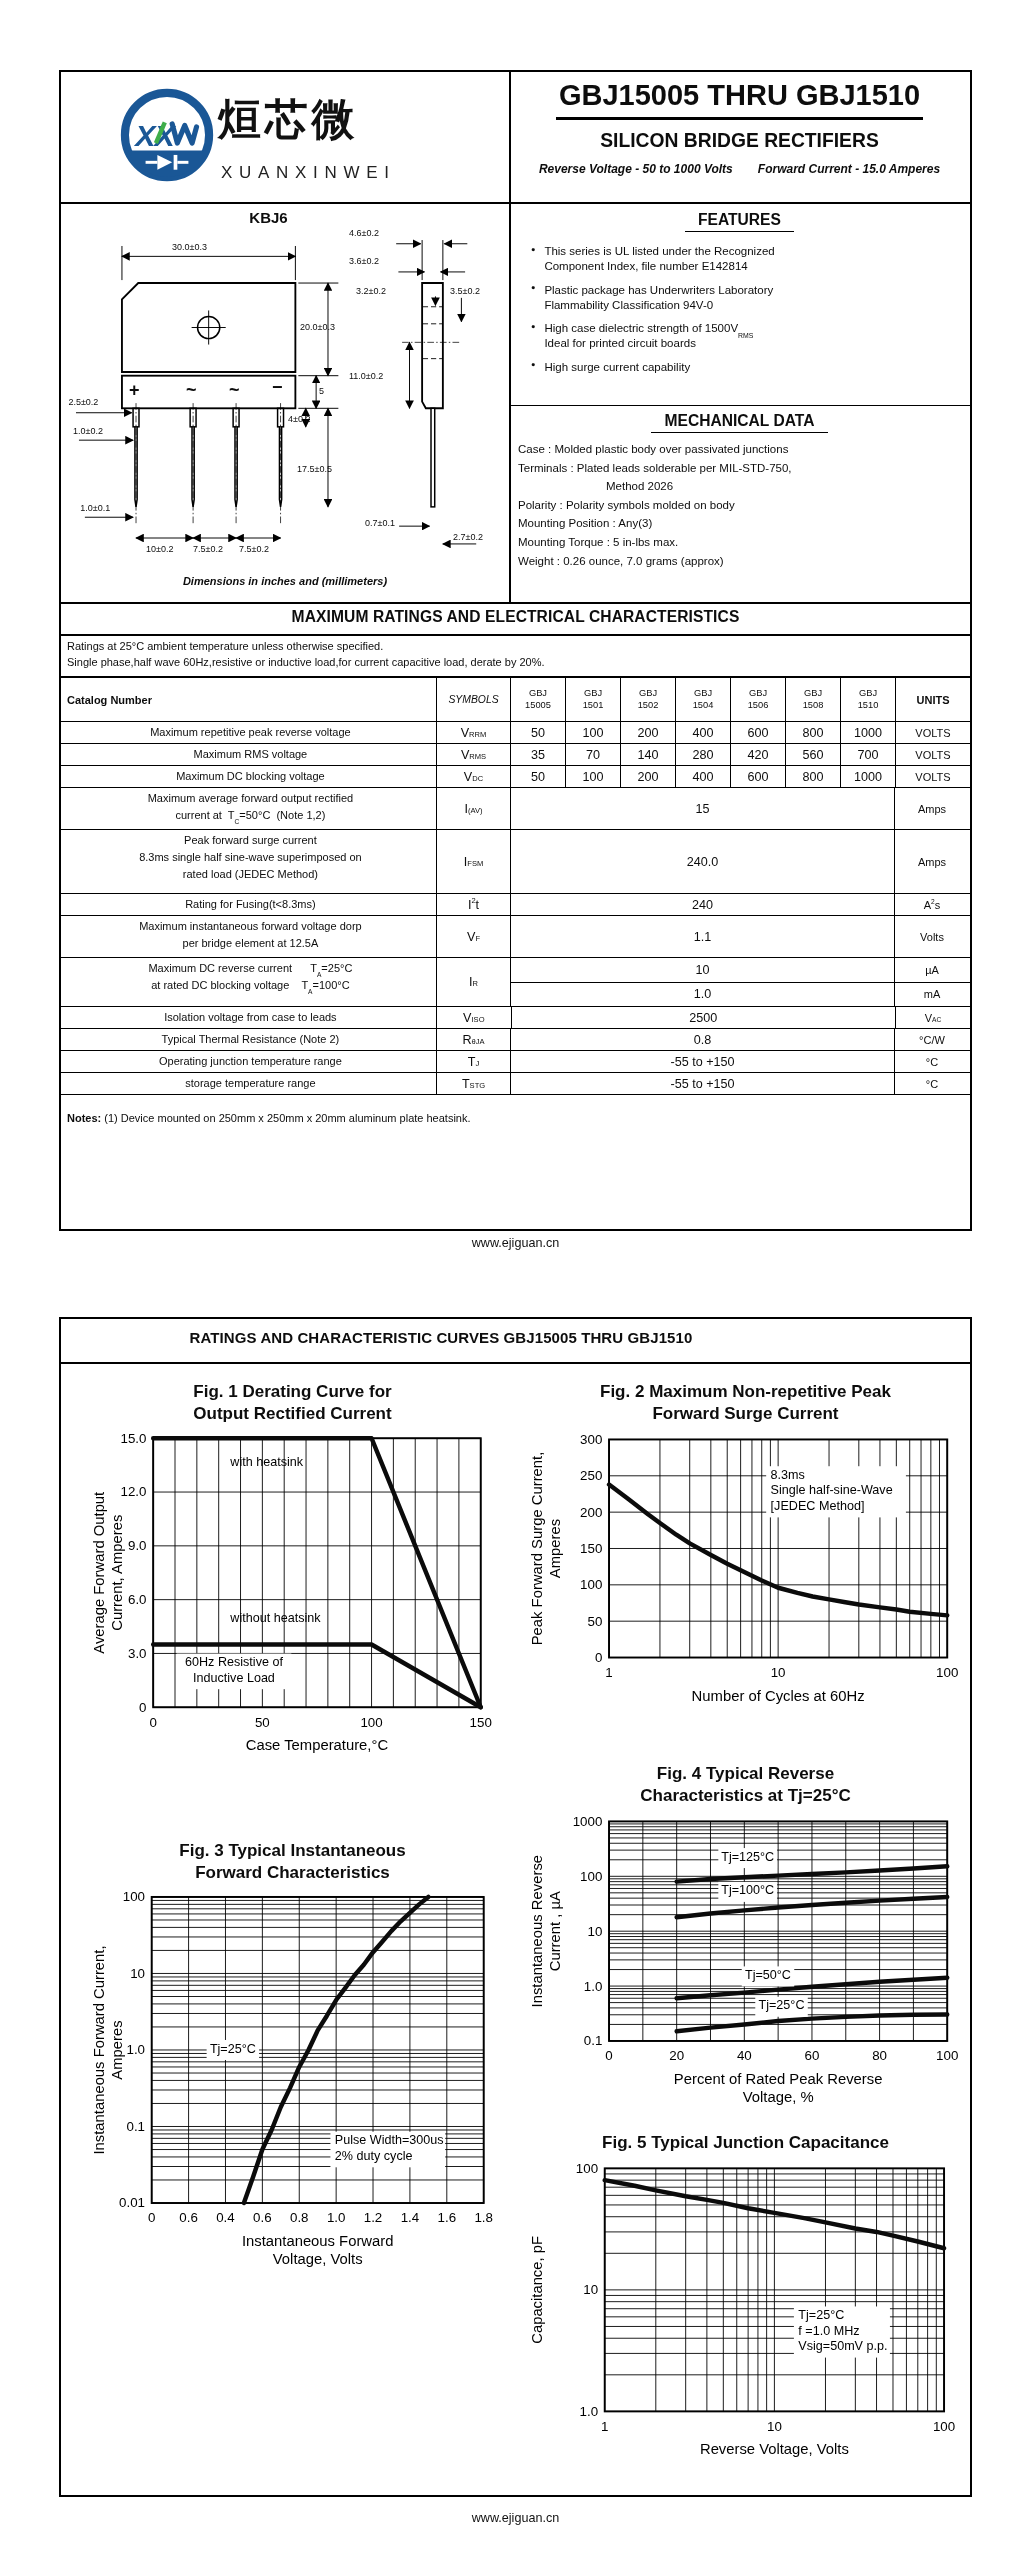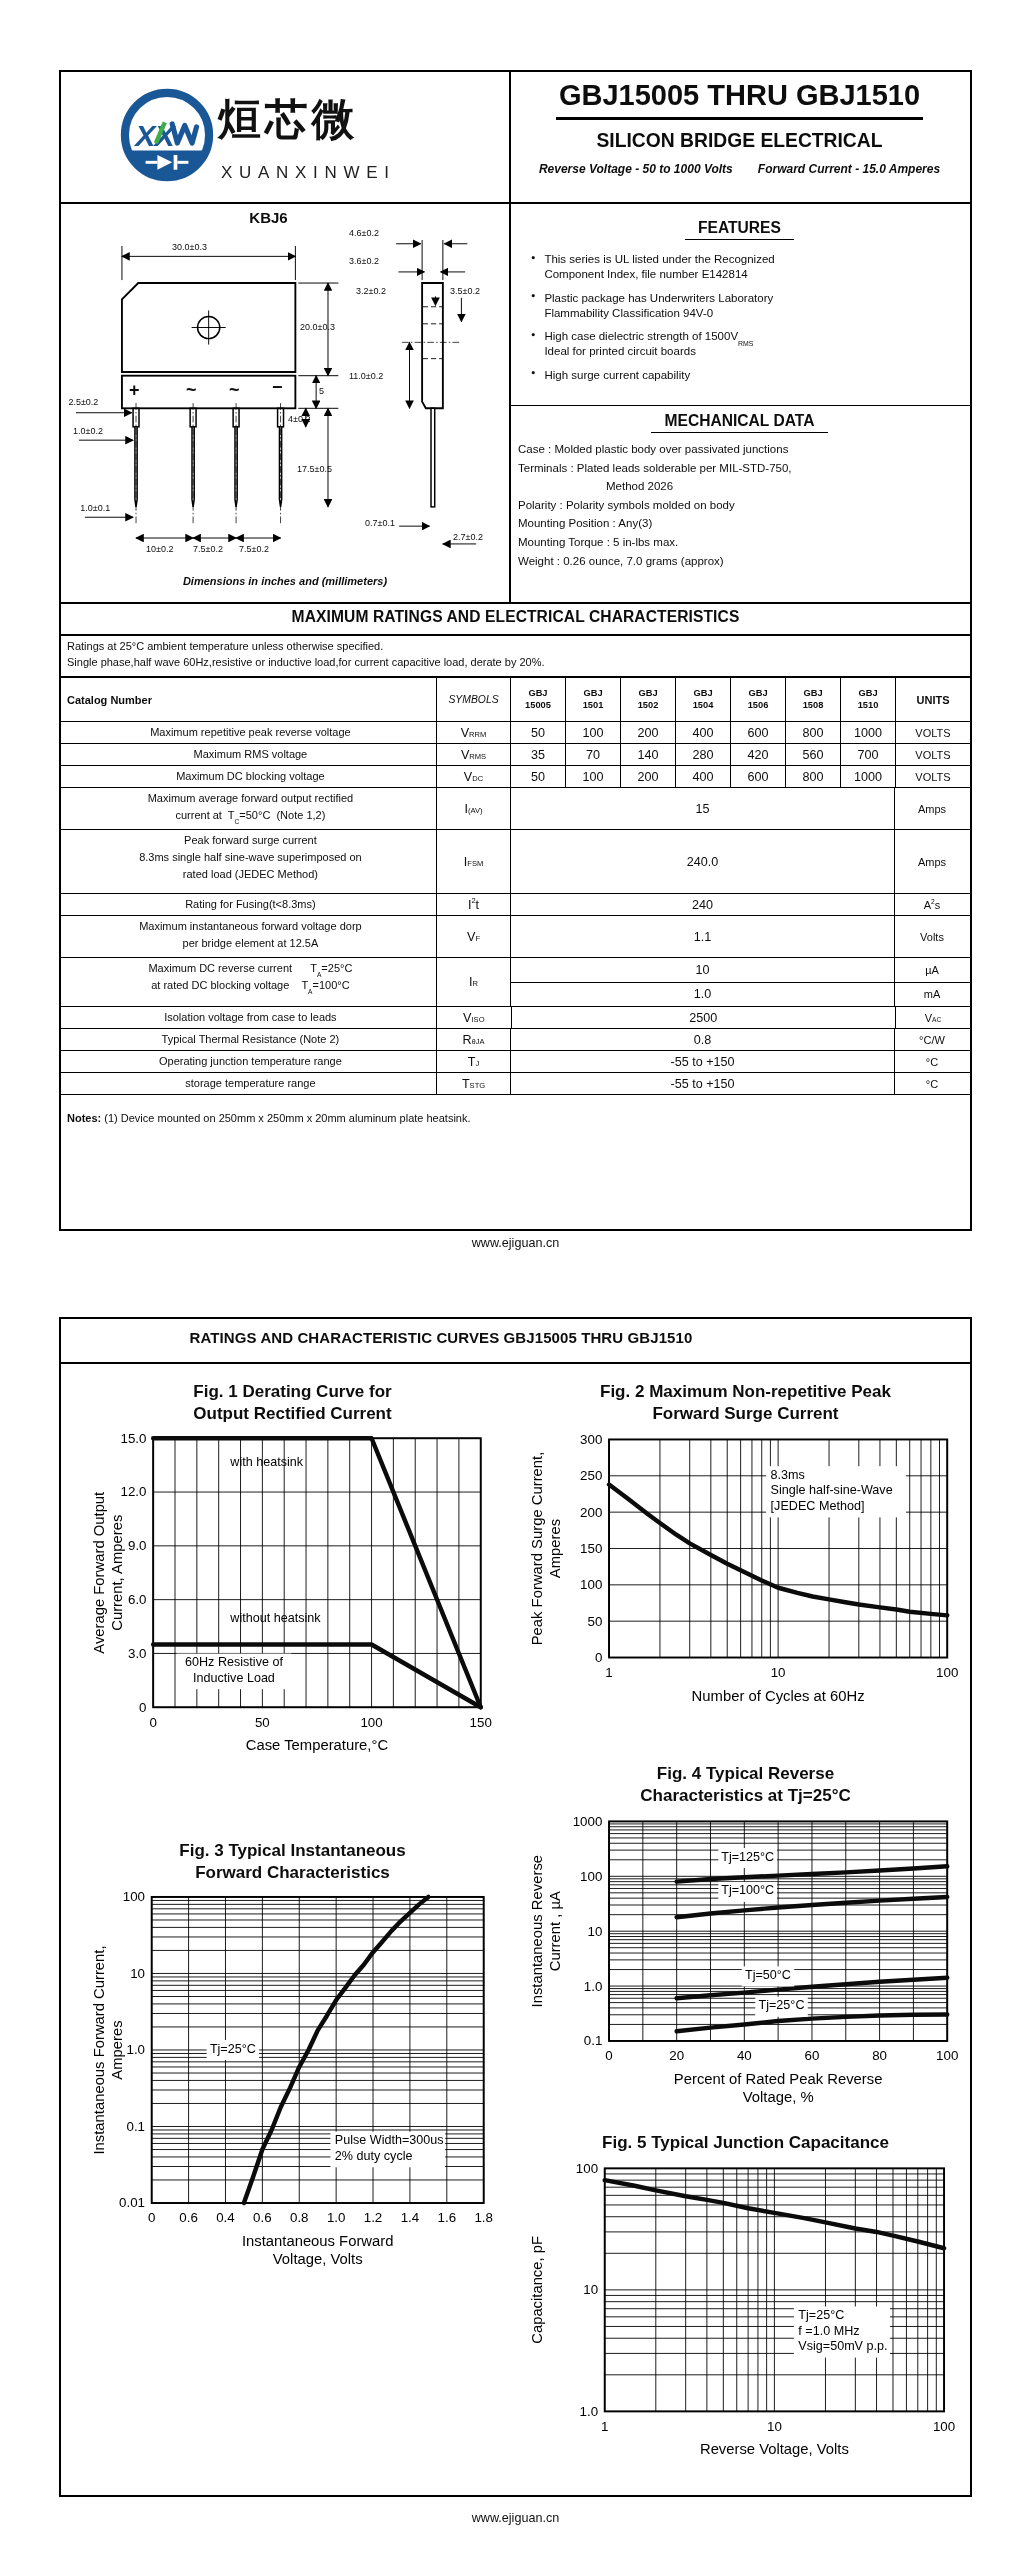--- a/index.html
+++ b/index.html
@@ -28,21 +28,21 @@
 #rt{position:absolute;left:0;top:604px;width:909px;border-top:2.2px solid #000;font-size:11px}
 .trow{display:flex;border-top:1.5px solid #000;align-items:stretch}
 .trow:first-child{border-top:none}
 .c{border-left:1.1px solid #000;display:flex;align-items:center;justify-content:center;text-align:center;padding:1.5px 2.2px}
 .c.first{border-left:none;justify-content:flex-start;text-align:left;align-items:center;padding-left:6px}
 .lblcol{display:flex;flex-direction:column;justify-content:center;align-items:flex-start;white-space:pre-wrap;line-height:1.55}
 .val{font-size:12.6px}
 .sym{font-size:12.6px;}
 .hdr .c{font-weight:700}
 .hdr .sympl{font-weight:400;font-style:italic;font-size:10.4px}
-.pn{font-size:9.3px;font-weight:700;line-height:1.25}
+.pn{font-size:9.3px;font-weight:400;line-height:1.25}
 sub{font-size:.6em;position:relative;top:.32em;line-height:0}
 sup{font-size:.6em;position:relative;top:-.45em;line-height:0}
 .dualwrap{display:flex;flex-direction:column;flex:1}
 .dualrow{display:flex;flex:1;align-items:stretch}
 .dualrow+.dualrow{border-top:1.1px solid #000}
 
 #pkg{position:absolute;left:0;top:131px;width:404px;height:398px}
 .dim{position:absolute;font-size:9px;white-space:nowrap}
 .pkg-sym{position:absolute;font-weight:700;font-size:18px}
 .cap{position:absolute;font-style:italic;font-weight:700;font-size:11px;text-align:center}
@@ -68,21 +68,21 @@
       <polygon points="52,92 52,112 72,102" fill="#fff"></polygon>
       <rect x="74" y="92" width="5" height="20" fill="#fff"></rect>
       <line x1="79" y1="102" x2="94" y2="102" stroke="#fff" stroke-width="4"></line>
     </svg>
     <span class="abs cjk" style="left:157px;top:19.3px">烜芯微</span>
     <span class="abs latin" style="left:160px;top:91px">XUANXINWEI</span>
   </div>
 
   <div class="abs" style="left:448px;top:0;width:461px;height:131px;text-align:center">
     <div style="margin-top:7.4px"><span class="doc-title">GBJ15005 THRU GBJ1510</span></div>
-    <div style="margin-top:10.4px"><span class="doc-sub">SILICON BRIDGE ELECTRICAL</span></div>
+    <div style="margin-top:10.4px"><span class="doc-sub">SILICON BRIDGE RECTIFIERS</span></div>
     <div style="margin-top:9.6px;display:flex;justify-content:center;gap:25px">
       <span class="tagline">Reverse Voltage - 50 to 1000 Volts</span>
       <span class="tagline">Forward Current -  15.0 Amperes</span>
     </div>
   </div>
 
   <div class="hline" style="left:0;top:130px;width:909px;height:1.5px"></div>
   <div class="vline" style="left:448px;top:0;width:1.5px;height:530px"></div>
 
   <div id="pkg">
@@ -182,21 +182,21 @@
     <span class="dim" style="left:178px;top:341px">7.5±0.2</span>
 
     <span class="pkg-sym" style="left:68px;top:177px">+</span>
     <span class="pkg-sym" style="left:125px;top:177px">~</span>
     <span class="pkg-sym" style="left:168px;top:177px">~</span>
     <span class="pkg-sym" style="left:211px;top:174px">−</span>
     <span class="cap" style="left:46px;top:372px;width:356px">Dimensions in inches and (millimeters)</span>
   </div>
 
   <div class="abs" style="left:448px;top:131px;width:461px;height:203px;border-bottom:1.9px solid #000;text-align:center">
-    <div style="margin-top:16px"><span class="sec-head">FEATURES</span></div>
+    <div style="margin-top:8px"><span class="sec-head">FEATURES</span></div>
     <ul class="feat" style="text-align:left;margin:12px 9px 0 22px">
         <li>
           <div>This series is UL listed under the Recognized</div>
           <div>Component Index, file number E142814</div>
         </li>
         <li>
           <div>Plastic package has Underwriters Laboratory</div>
           <div>Flammability Classification 94V-0</div>
         </li>
         <li>

